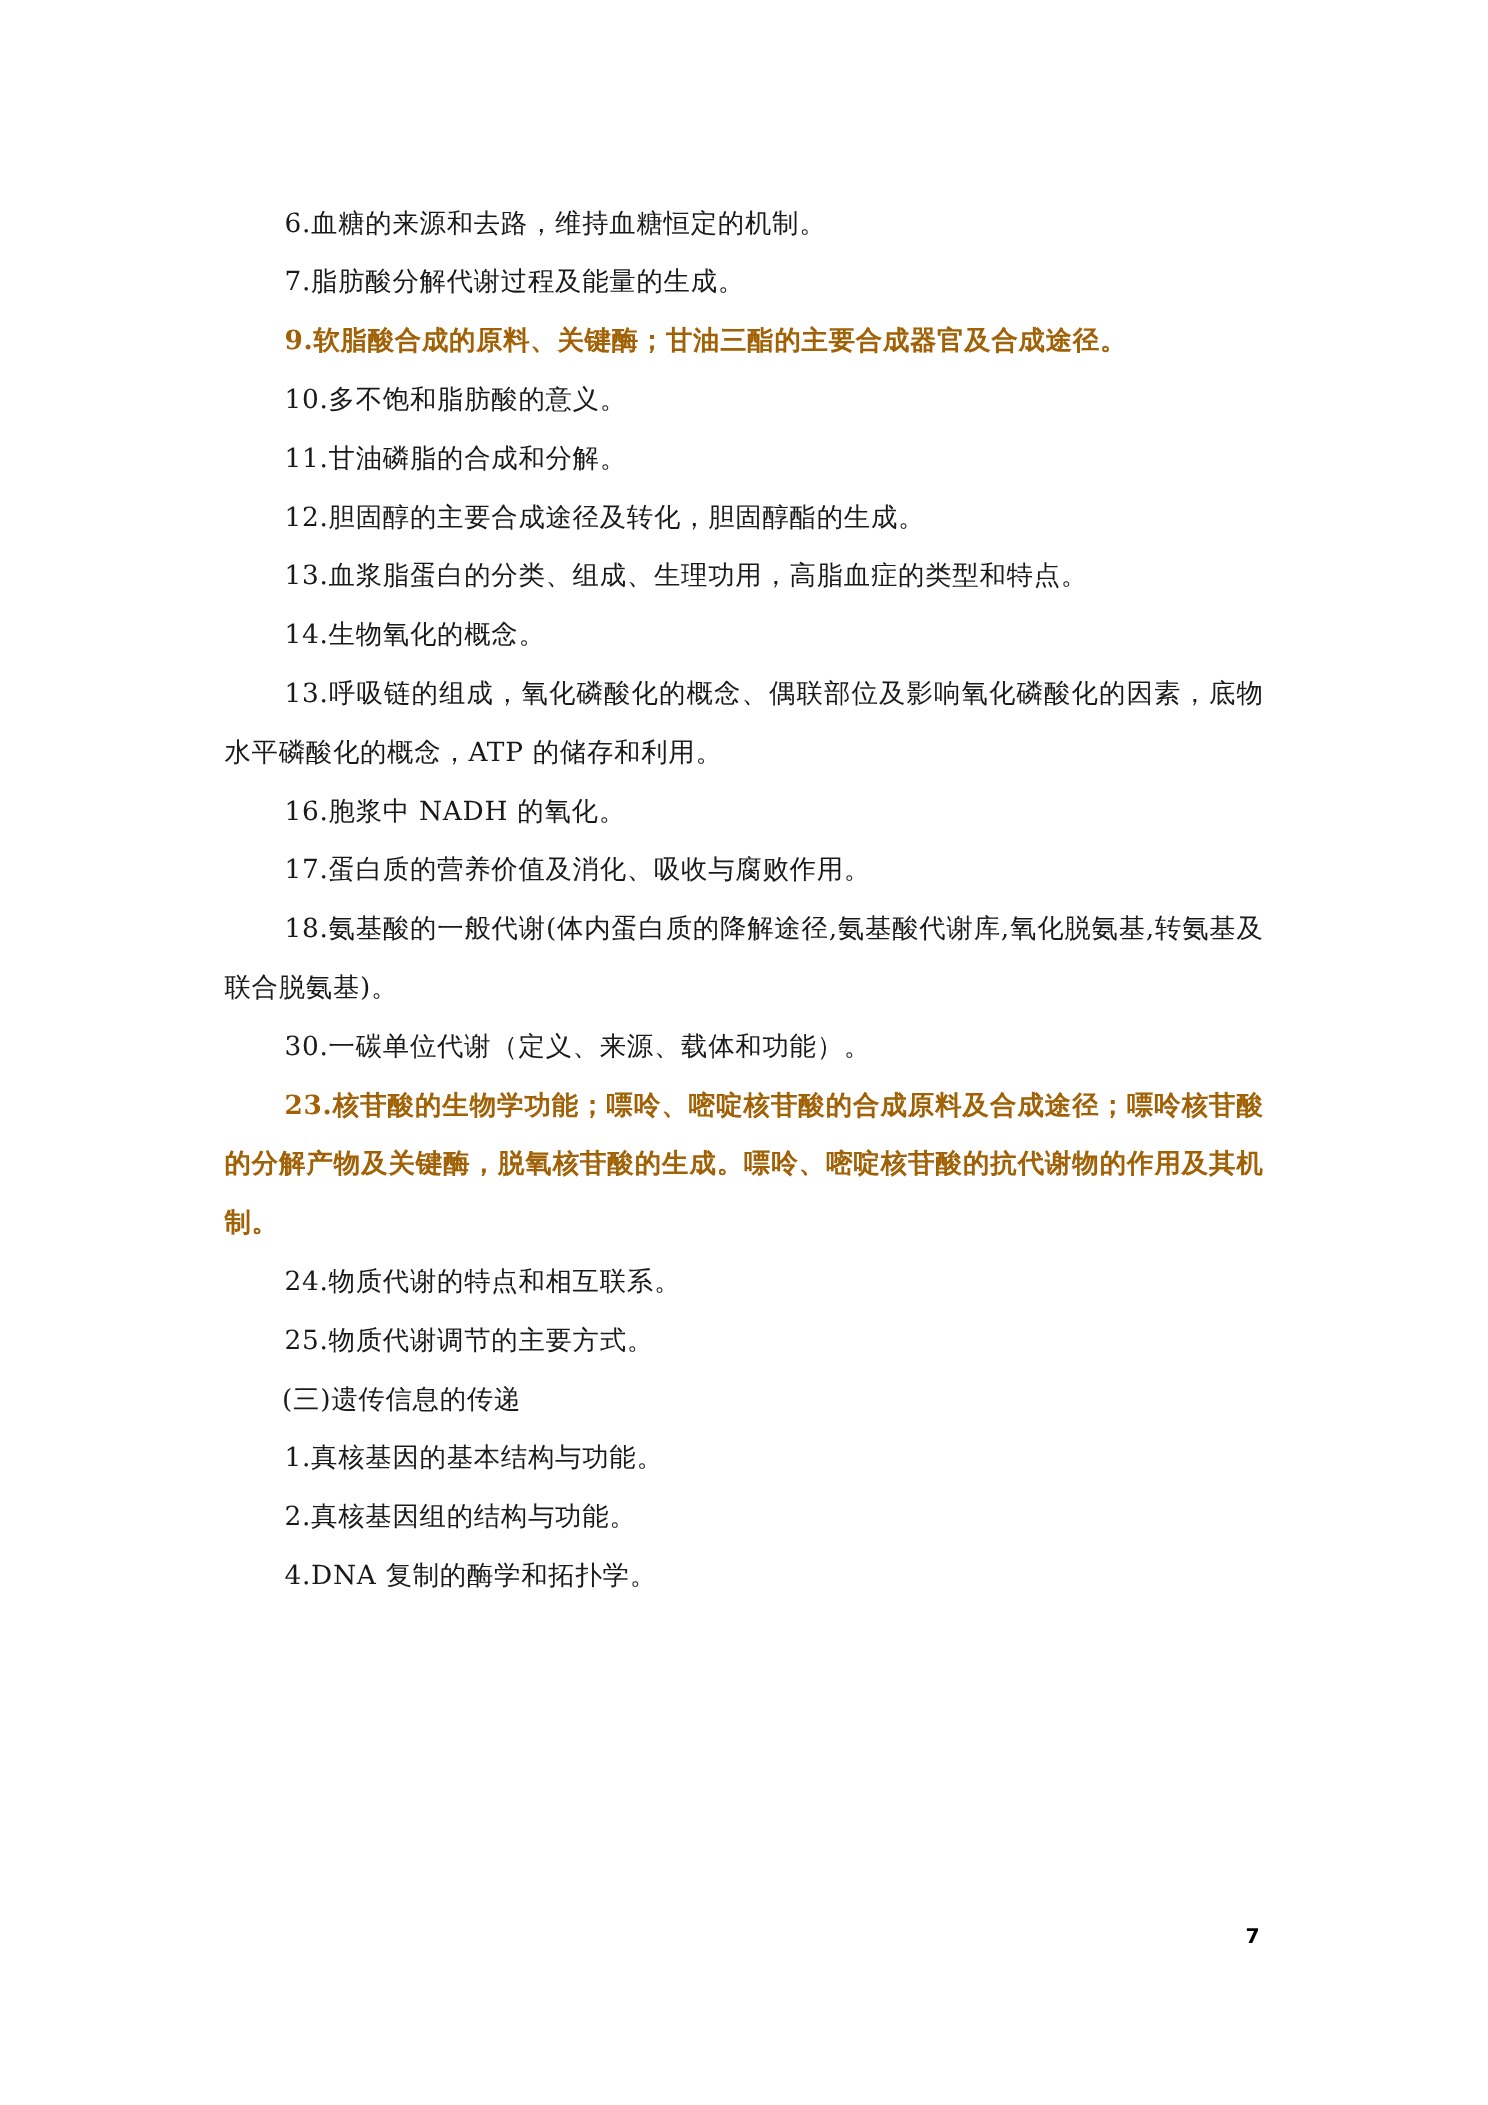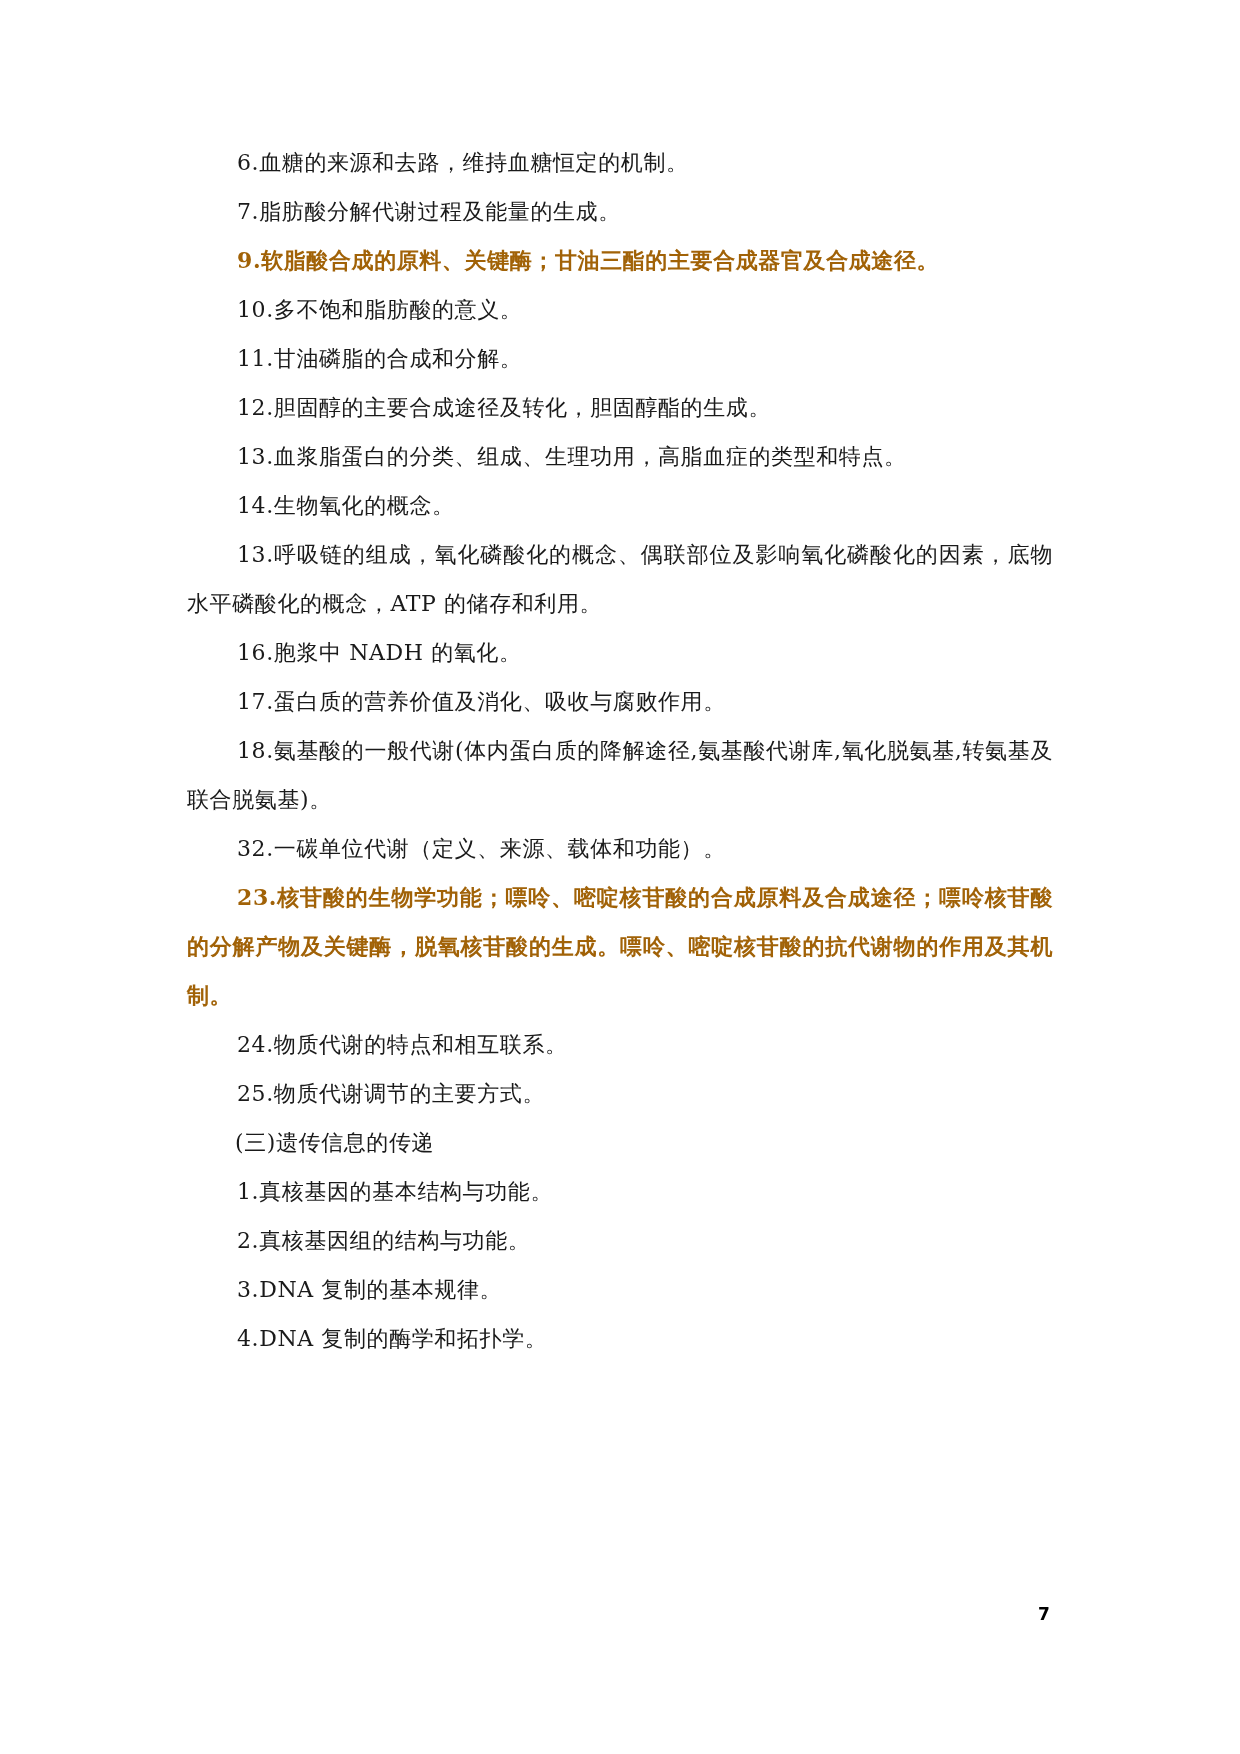--- a/index.html
+++ b/index.html
@@ -11,21 +11,21 @@
     width: 1240px;
     height: 1754px;
     position: relative;
     overflow: hidden;
     font-family: "DejaVu Serif", "Liberation Serif", serif;
     color: #1a1a1a;
   }
   .page {
     position: absolute;
     left: 187px;
-    top: 138px;
+    top: 162px;
     width: 866px;
   }
   .para {
     font-size: 22px;
     line-height: 49px;
     height: auto;
     margin: 0;
     text-indent: 50px;
     text-align: justify;
     letter-spacing: 0.6px;
@@ -58,24 +58,23 @@
   <p class="para bold">9.软脂酸合成的原料、关键酶；甘油三酯的主要合成器官及合成途径。</p>
   <p class="para">10.多不饱和脂肪酸的意义。</p>
   <p class="para">11.甘油磷脂的合成和分解。</p>
   <p class="para">12.胆固醇的主要合成途径及转化，胆固醇酯的生成。</p>
   <p class="para">13.血浆脂蛋白的分类、组成、生理功用，高脂血症的类型和特点。</p>
   <p class="para">14.生物氧化的概念。</p>
   <p class="para">13.呼吸链的组成，氧化磷酸化的概念、偶联部位及影响氧化磷酸化的因素，底物水平磷酸化的概念，ATP 的储存和利用。</p>
   <p class="para">16.胞浆中 NADH 的氧化。</p>
   <p class="para">17.蛋白质的营养价值及消化、吸收与腐败作用。</p>
   <p class="para">18.氨基酸的一般代谢(体内蛋白质的降解途径,氨基酸代谢库,氧化脱氨基,转氨基及联合脱氨基)。</p>
-  <p class="para">32.一碳单位代谢（定义、来源、载体和功能）。</p>
+  <p class="para">30.一碳单位代谢（定义、来源、载体和功能）。</p>
   <p class="para bold">23.核苷酸的生物学功能；嘌呤、嘧啶核苷酸的合成原料及合成途径；嘌呤核苷酸的分解产物及关键酶，脱氧核苷酸的生成。嘌呤、嘧啶核苷酸的抗代谢物的作用及其机制。</p>
   <p class="para">24.物质代谢的特点和相互联系。</p>
   <p class="para">25.物质代谢调节的主要方式。</p>
   <p class="para heading">(三)遗传信息的传递</p>
   <p class="para">1.真核基因的基本结构与功能。</p>
   <p class="para">2.真核基因组的结构与功能。</p>
-  <p class="para">3.DNA 复制的基本规律。</p>
   <p class="para">4.DNA 复制的酶学和拓扑学。</p>
 </div>
 
 <div class="page-number">7</div>
 
 </body></html>

